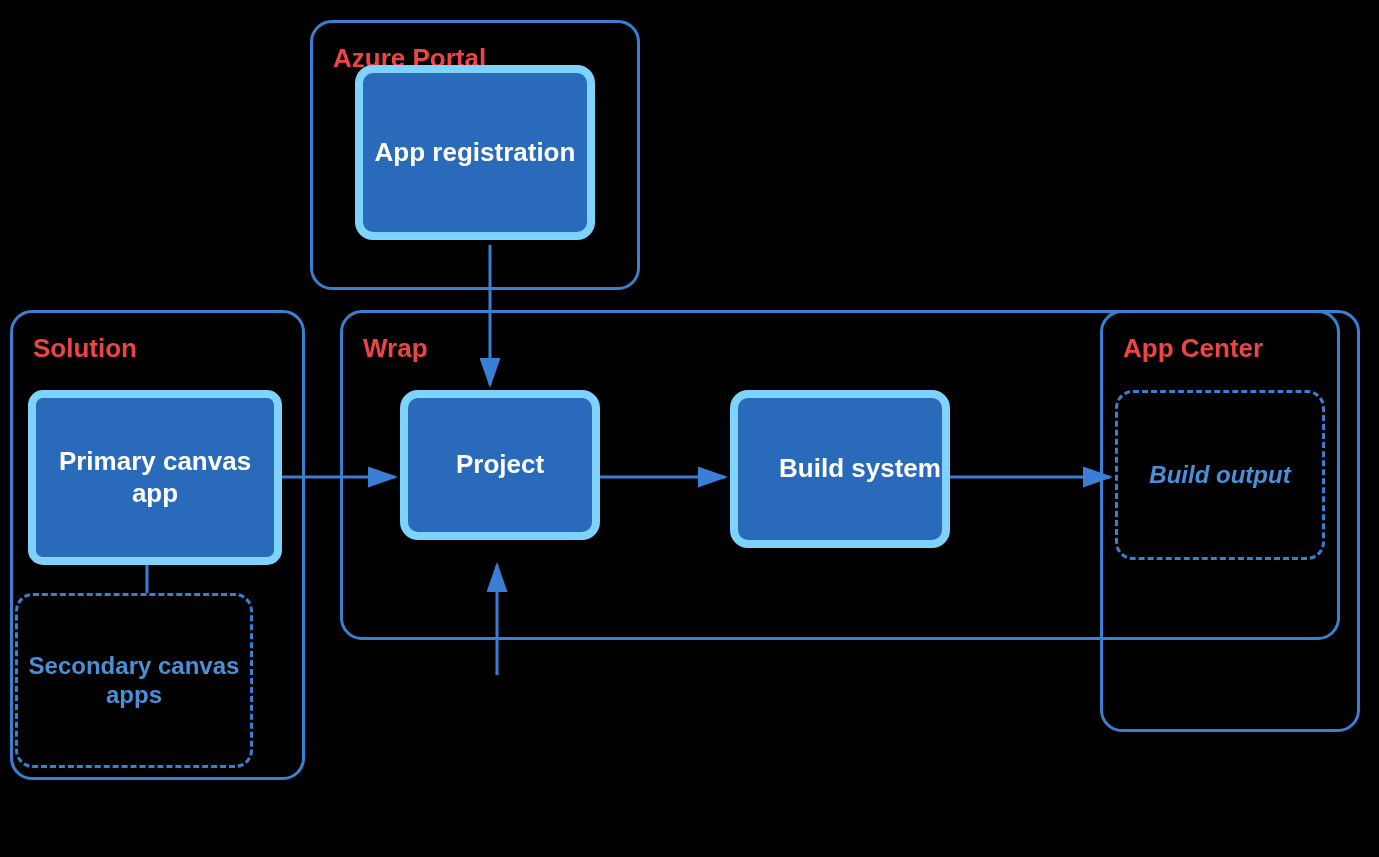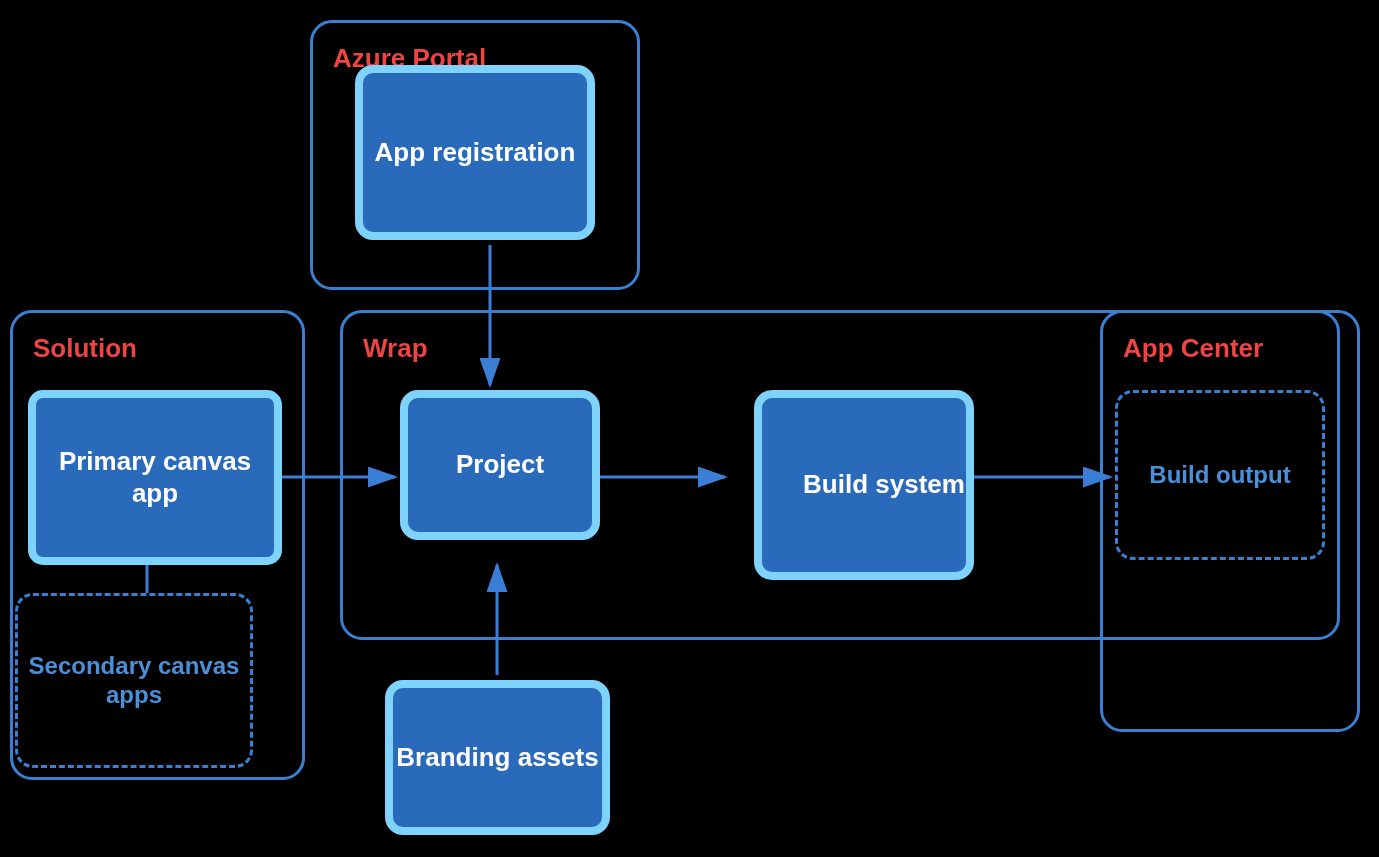--- a/index.html
+++ b/index.html
@@ -118,41 +118,42 @@
     #project {
       top: 390px;
       left: 400px;
       width: 200px;
       height: 150px;
     }
 
     
     #build-system {
       top: 390px;
-      left: 754px;
+      left: 730px;
       width: 220px;
-      height: 190px;
+      height: 158px;
       padding-left: 40px;
     }
 
     
     #app-center {
       top: 310px;
       left: 1100px;
       width: 260px;
       height: 422px;
       background: transparent;
     }
 
     
     #build-output {
       top: 390px;
       left: 1115px;
       width: 210px;
       height: 170px;
+      font-style: italic;
     }
 
     
     #branding-assets {
       top: 680px;
       left: 385px;
       width: 225px;
       height: 155px;
     }
 
@@ -239,17 +240,14 @@
   </div>
 
   <div class="container-box" id="app-center">
     <span class="container-label">App Center</span>
   </div>
 
   <div class="box box-dashed" id="build-output">
     <span>Build output</span>
   </div>
 
-  <div class="box box-solid" id="branding-assets">
-    <span>Branding assets</span>
-  </div>
 
 </div>
 
 </body></html>

